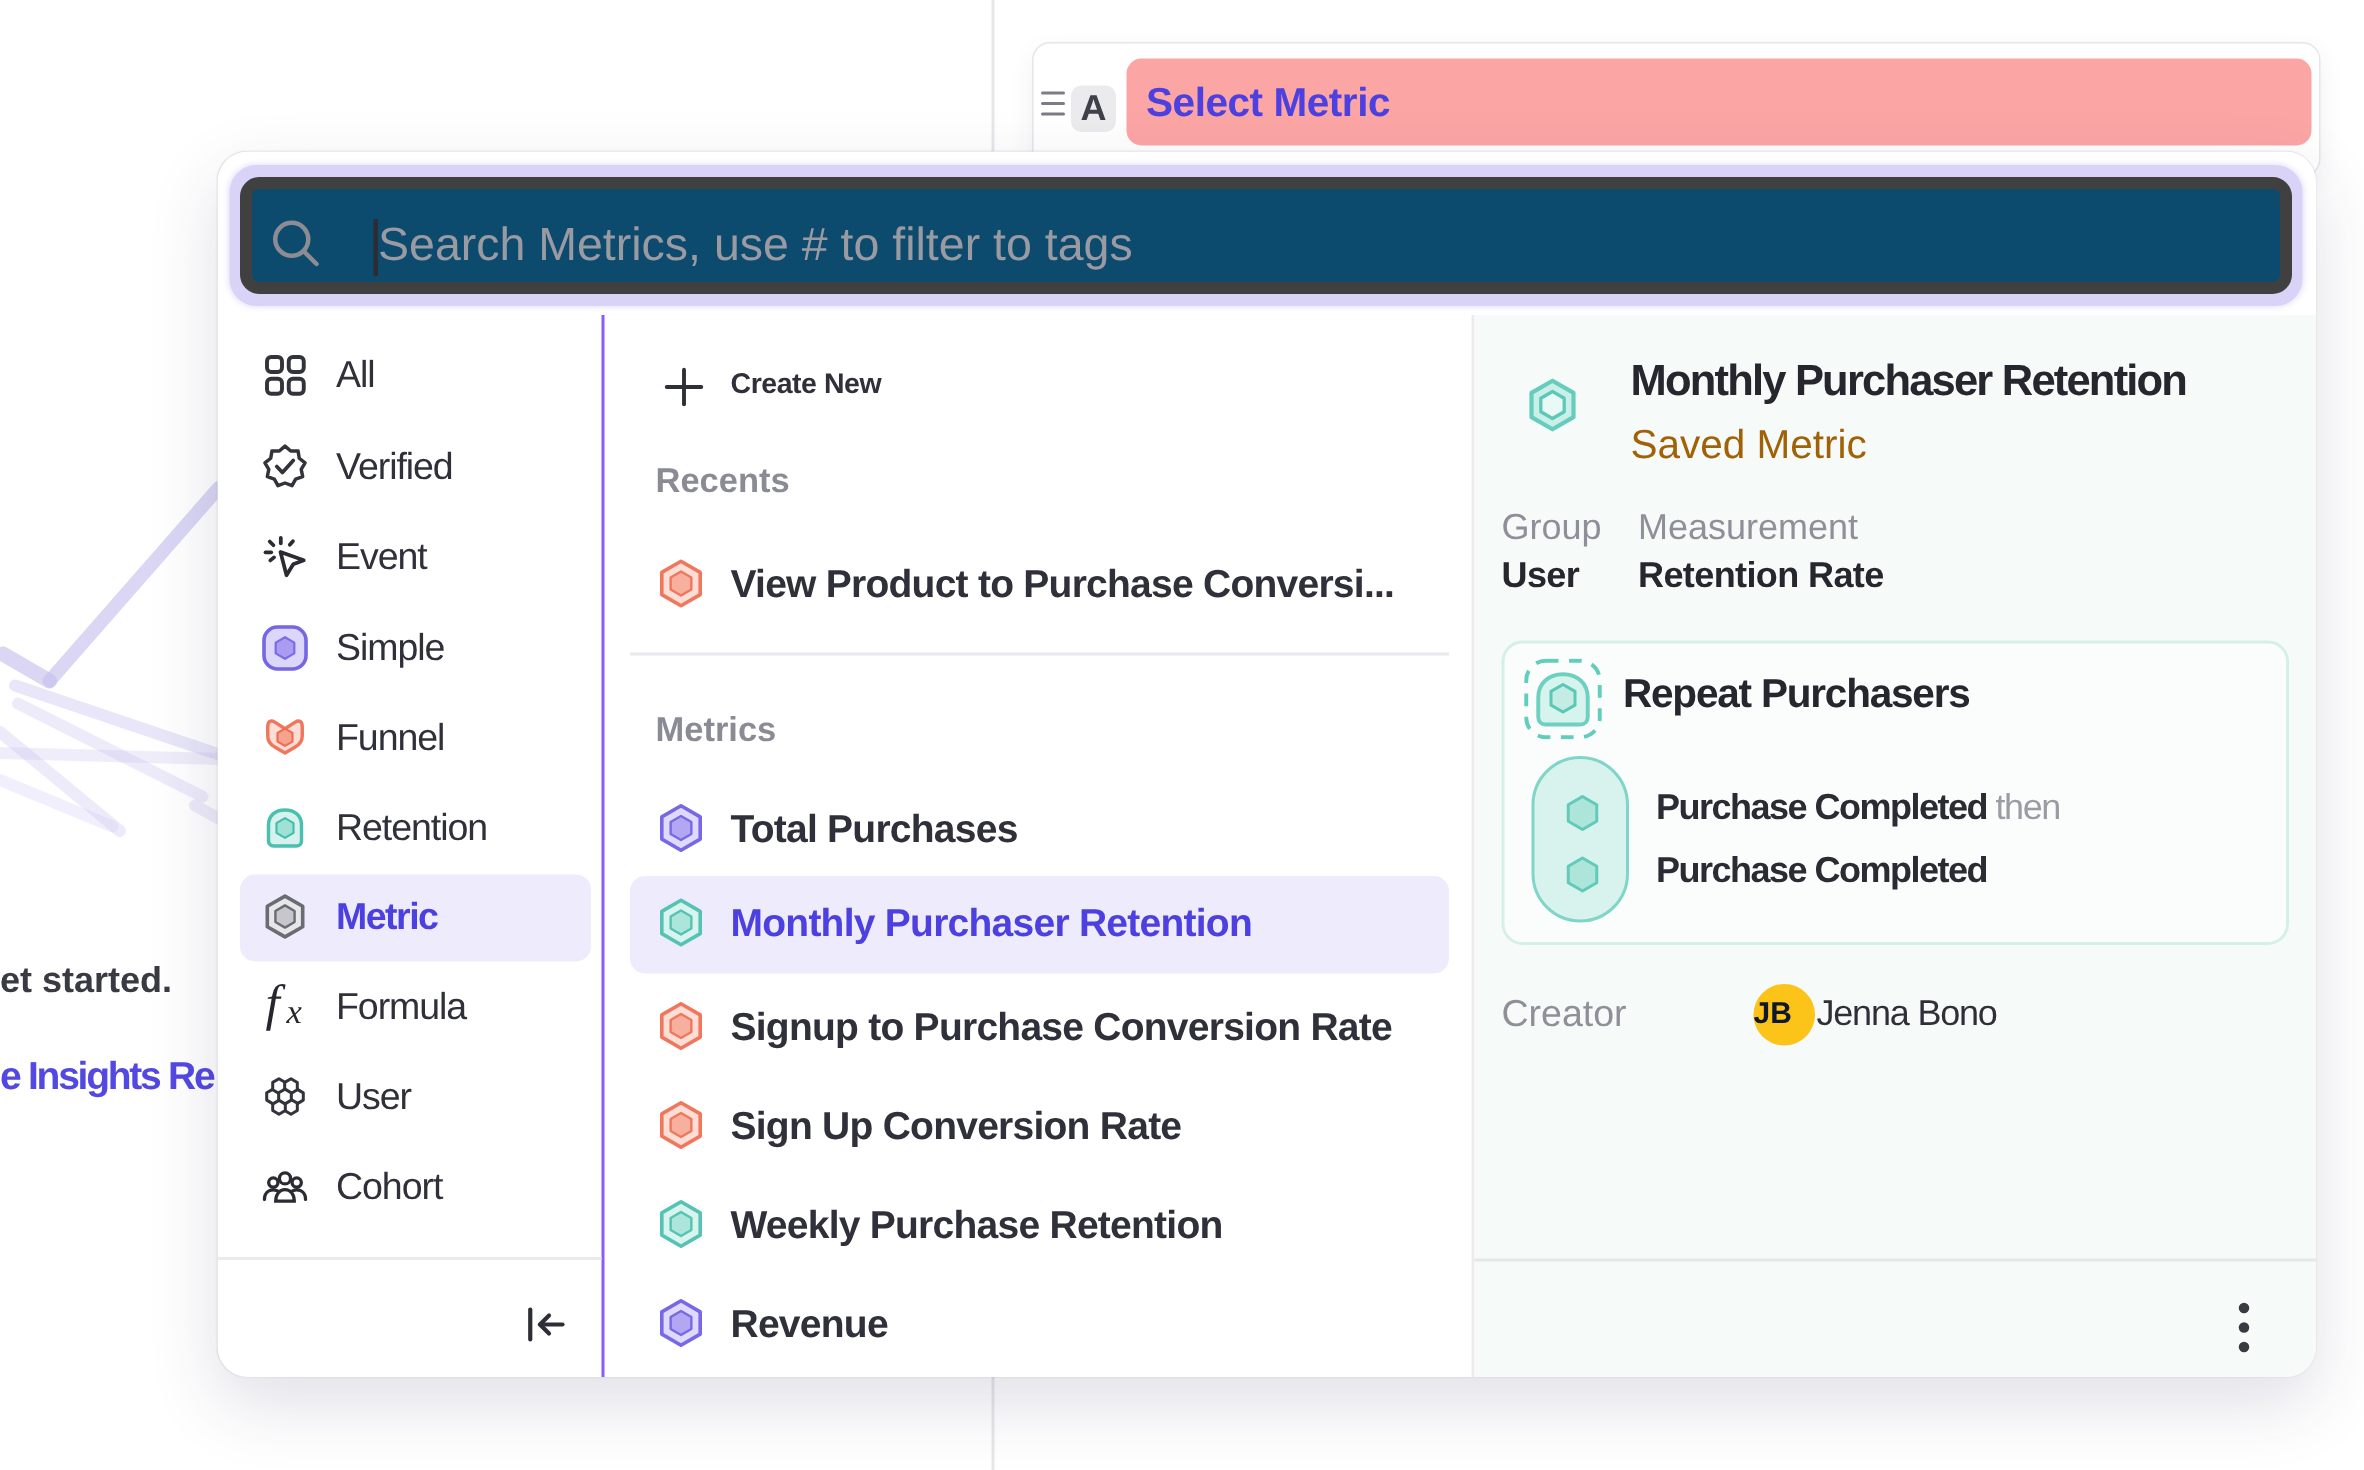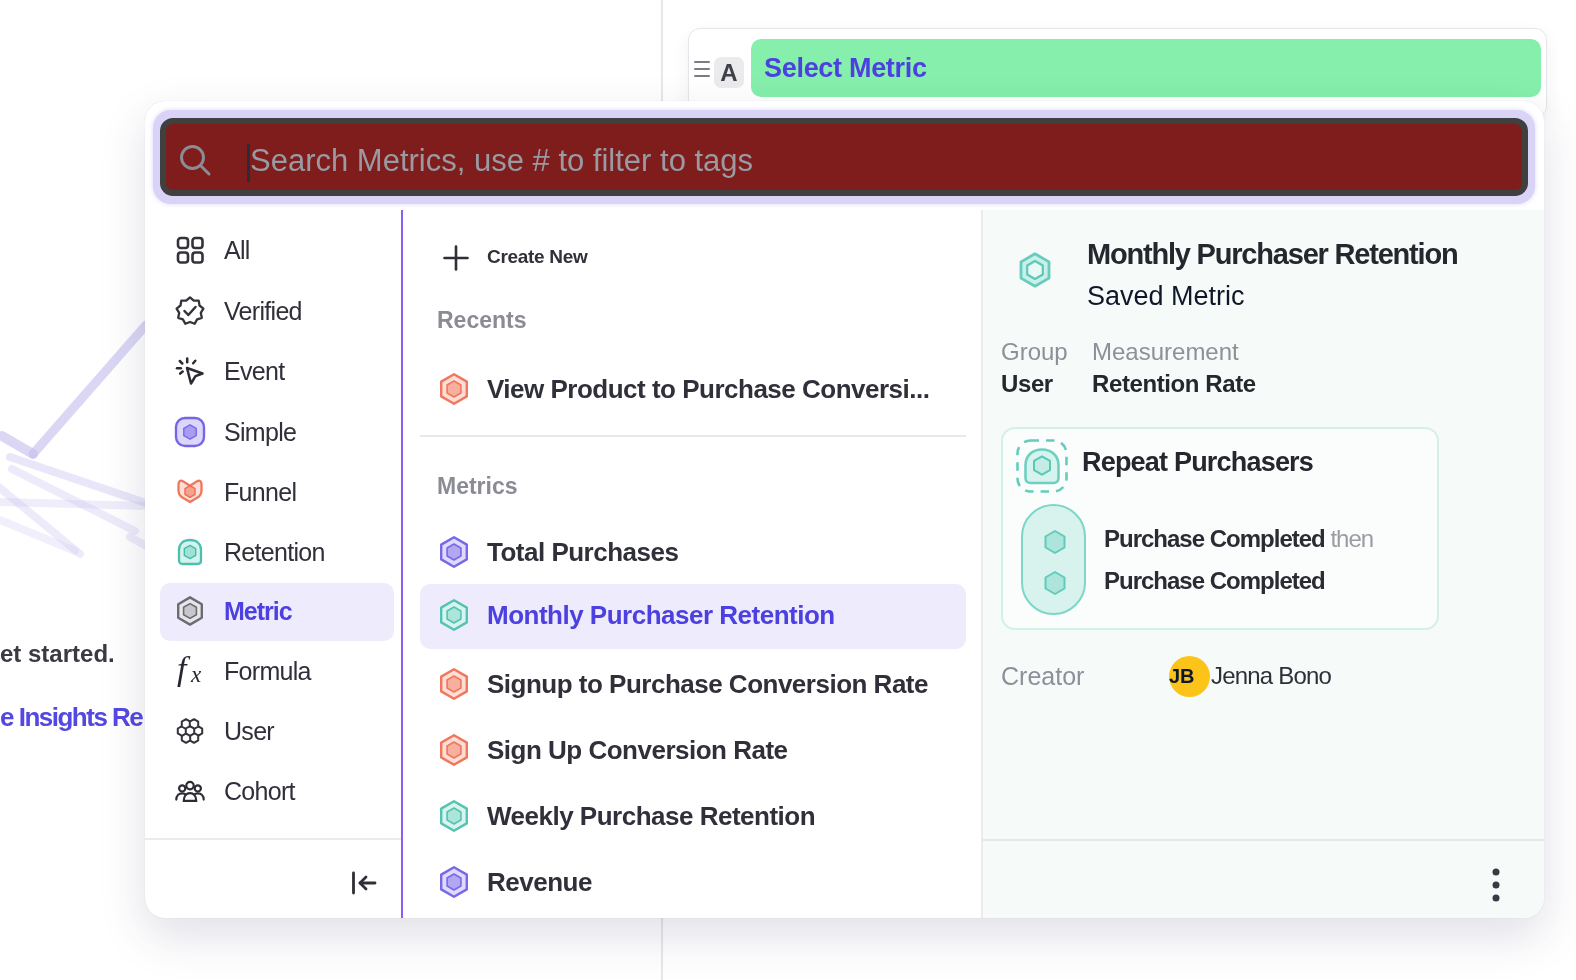--- a/index.html
+++ b/index.html
@@ -1,46 +1,46 @@
 <!DOCTYPE html>
 <html><head><meta charset="utf-8"><style>
 *{margin:0;padding:0;box-sizing:border-box}
 html,body{width:1576px;height:980px;overflow:hidden}
 body{font-family:"Liberation Sans",sans-serif;background:#fff;position:relative;color:#2f2f38}
 .abs{position:absolute}
 .vline{position:absolute;left:661px;top:0;width:2px;height:980px;background:#e7e7ea}
 .t1{position:absolute;left:0;top:640px;font-size:24px;font-weight:700;color:#3a3a42}
 .t2{position:absolute;left:0;top:702px;font-size:26px;font-weight:700;letter-spacing:-1.5px;color:#5348e2}
 .qcard{position:absolute;left:688px;top:28px;width:859px;height:90px;background:#fff;border:1.5px solid #e6e5ea;border-radius:12px;box-shadow:0 6px 16px rgba(60,60,90,.07)}
-.qpill{position:absolute;left:62px;top:10px;width:790px;height:58px;background:#86efac;border-radius:10px;line-height:58px;padding-left:13px;font-size:27px;font-weight:700;letter-spacing:-.3px;color:#4c40e0}
+.qpill{position:absolute;left:62px;top:10px;width:790px;height:58px;background:#fca5a5;border-radius:10px;line-height:58px;padding-left:13px;font-size:27px;font-weight:700;letter-spacing:-.3px;color:#4c40e0}
 .achip{position:absolute;left:25px;top:28px;width:30px;height:31px;background:#ebebee;border-radius:7px;text-align:center;line-height:31px;font-size:24px;font-weight:700;color:#40404a}
 .modal{position:absolute;left:145px;top:101px;width:1399px;height:817px;background:#fff;border-radius:20px;box-shadow:0 0 1px rgba(60,60,90,.22),0 18px 46px rgba(50,50,93,.15);overflow:hidden}
 .halo{position:absolute;left:8px;top:9px;width:1382px;height:94px;background:#d9d4f7;border-radius:18px;box-shadow:0 0 5px #dcd7f8}
-.sinput{position:absolute;left:7px;top:8px;width:1368px;height:78px;background:#7f1d1d;border:6px solid #404040;border-radius:13px}
+.sinput{position:absolute;left:7px;top:8px;width:1368px;height:78px;background:#0c4a6e;border:8px solid #404040;border-radius:13px}
 .caret{position:absolute;left:81px;top:20px;width:2.5px;height:38px;background:#2c2c34}
 .placeholder{position:absolute;left:84px;top:0;line-height:74px;font-size:31px;color:#9a9aa2}
 .cols{position:absolute;left:0;top:109px;width:1399px;height:708px}
 .sidebar{position:absolute;left:0;top:0;width:258px;height:708px;border-right:2px solid #8b5cf6}
 .srow{position:absolute;left:0;width:258px;height:56px}
 .srow .sic{position:absolute;left:29px;top:12px;width:32px;height:32px}
 .srow .slb{position:absolute;left:79px;top:0;line-height:56px;font-size:25px;letter-spacing:-.7px;color:#30303a}
 .ssel{position:absolute;left:15px;top:373px;width:234px;height:58px;background:#eeebfd;border-radius:10px}
 .sfoot{position:absolute;left:0;top:628px;width:256px;height:80px;border-top:2px solid #ebebee}
 .mid{position:absolute;left:258px;top:0;width:580px;height:708px;border-right:2px solid #ebebee}
 .mrow{position:absolute;left:0;width:580px;height:66px}
 .mrow .mic{position:absolute;left:36px;top:16px}
 .mrow .mlb{position:absolute;left:84px;top:0;line-height:66px;font-size:26px;font-weight:700;letter-spacing:-.5px;color:#30303a;white-space:nowrap}
 .mlabel{position:absolute;left:34px;font-size:23px;font-weight:700;color:#8b8b95;line-height:40px}
 .msel{position:absolute;left:17px;top:374px;width:546px;height:65px;background:#eeebfd;border-radius:10px}
 .mdivider{position:absolute;left:17px;top:225px;width:546px;height:2px;background:#e9e9ed}
 .right{position:absolute;left:838px;top:0;width:561px;height:708px;background:#f6faf9}
 .rfoot{position:absolute;left:0;top:629px;width:561px;height:79px;border-top:2px solid #e3e9e6}
 .glabel{font-size:24px;color:#8f8f99}
 .gvalue{font-size:24px;font-weight:700;letter-spacing:-.4px;color:#26262e}
-.card{position:absolute;left:18px;top:217px;width:438px;height:203px;background:#fbfdfd;border:2px solid #d5efe9;border-radius:14px}
+.card{position:absolute;left:18px;top:217px;width:525px;height:203px;background:#fbfdfd;border:2px solid #d5efe9;border-radius:14px}
 .capsule{position:absolute;left:18px;top:75px;width:65px;height:111px;background:#d8f3ee;border:2px solid #7fd5c7;border-radius:33px}
 </style></head>
 <body>
 <div class="vline"></div>
 <svg class="abs" style="left:0;top:280px" width="240" height="320" viewBox="0 0 240 320" fill="none" stroke="#c6c0ee" stroke-linecap="round">
     <path d="M146 45 L33 174" stroke-width="9" opacity=".65"></path>
     <path d="M33 174 L2 156" stroke-width="10" opacity=".65"></path>
     <path d="M10 177 L149 224" stroke-width="8" opacity=".4"></path>
     <path d="M12 189 L135 251" stroke-width="8" opacity=".32"></path>
     <path d="M0 208 L80 274" stroke-width="8" opacity=".32"></path>
@@ -227,21 +227,21 @@
             </svg></div>
           <div class="mlb" style="">Revenue</div>
         </div>
       </div>
 <div class="right">
         <div class="abs" style="left:34px;top:41px"><svg width="36" height="38" viewBox="0 0 34 38">
             <polygon points="17.0,2.8 31.0,10.9 31.0,27.1 17.0,35.2 3.0,27.1 3.0,10.9" fill="#c9efe8" stroke="#66cdbd" stroke-width="2.8" stroke-linejoin="round"></polygon>
             <polygon points="17.0,10.0 24.8,14.5 24.8,23.5 17.0,28.0 9.2,23.5 9.2,14.5" fill="#e9f9f6" stroke="#5dc8b7" stroke-width="2.2" stroke-linejoin="round"></polygon>
           </svg></div>
         <div class="abs" style="left:104px;top:28px;font-size:29px;font-weight:700;letter-spacing:-1.2px;color:#26262e">Monthly Purchaser Retention</div>
-        <div class="abs" style="left:104px;top:71px;font-size:27px;color:#0f172a">Saved Metric</div>
+        <div class="abs" style="left:104px;top:71px;font-size:27px;color:#a16207">Saved Metric</div>
         <div class="abs glabel" style="left:18px;top:128px">Group</div>
         <div class="abs glabel" style="left:109px;top:128px">Measurement</div>
         <div class="abs gvalue" style="left:18px;top:160px">User</div>
         <div class="abs gvalue" style="left:109px;top:160px">Retention Rate</div>
         <div class="card">
           <div class="abs" style="left:13px;top:10px"><svg width="52" height="54" viewBox="0 0 52 54">
               <rect x="1.5" y="1.5" width="49" height="51" rx="13" fill="none" stroke="#63cdbd" stroke-width="2.6" stroke-dasharray="8.5 7"></rect>
               <path d="M9.5 26 C9.5 16.5 16.5 10.5 26 10.5 C35.5 10.5 42.5 16.5 42.5 26 L42.5 39 C42.5 42 40.5 44 37.5 44 L14.5 44 C11.5 44 9.5 42 9.5 39 Z" fill="#d7f3ee" stroke="#6ed0c0" stroke-width="2.6"></path>
               <polygon points="26.0,17.3 34.0,21.9 34.0,31.1 26.0,35.7 18.0,31.1 18.0,21.9" fill="#c4ece5" stroke="#59c8b7" stroke-width="2" stroke-linejoin="round"></polygon>
             </svg></div>

